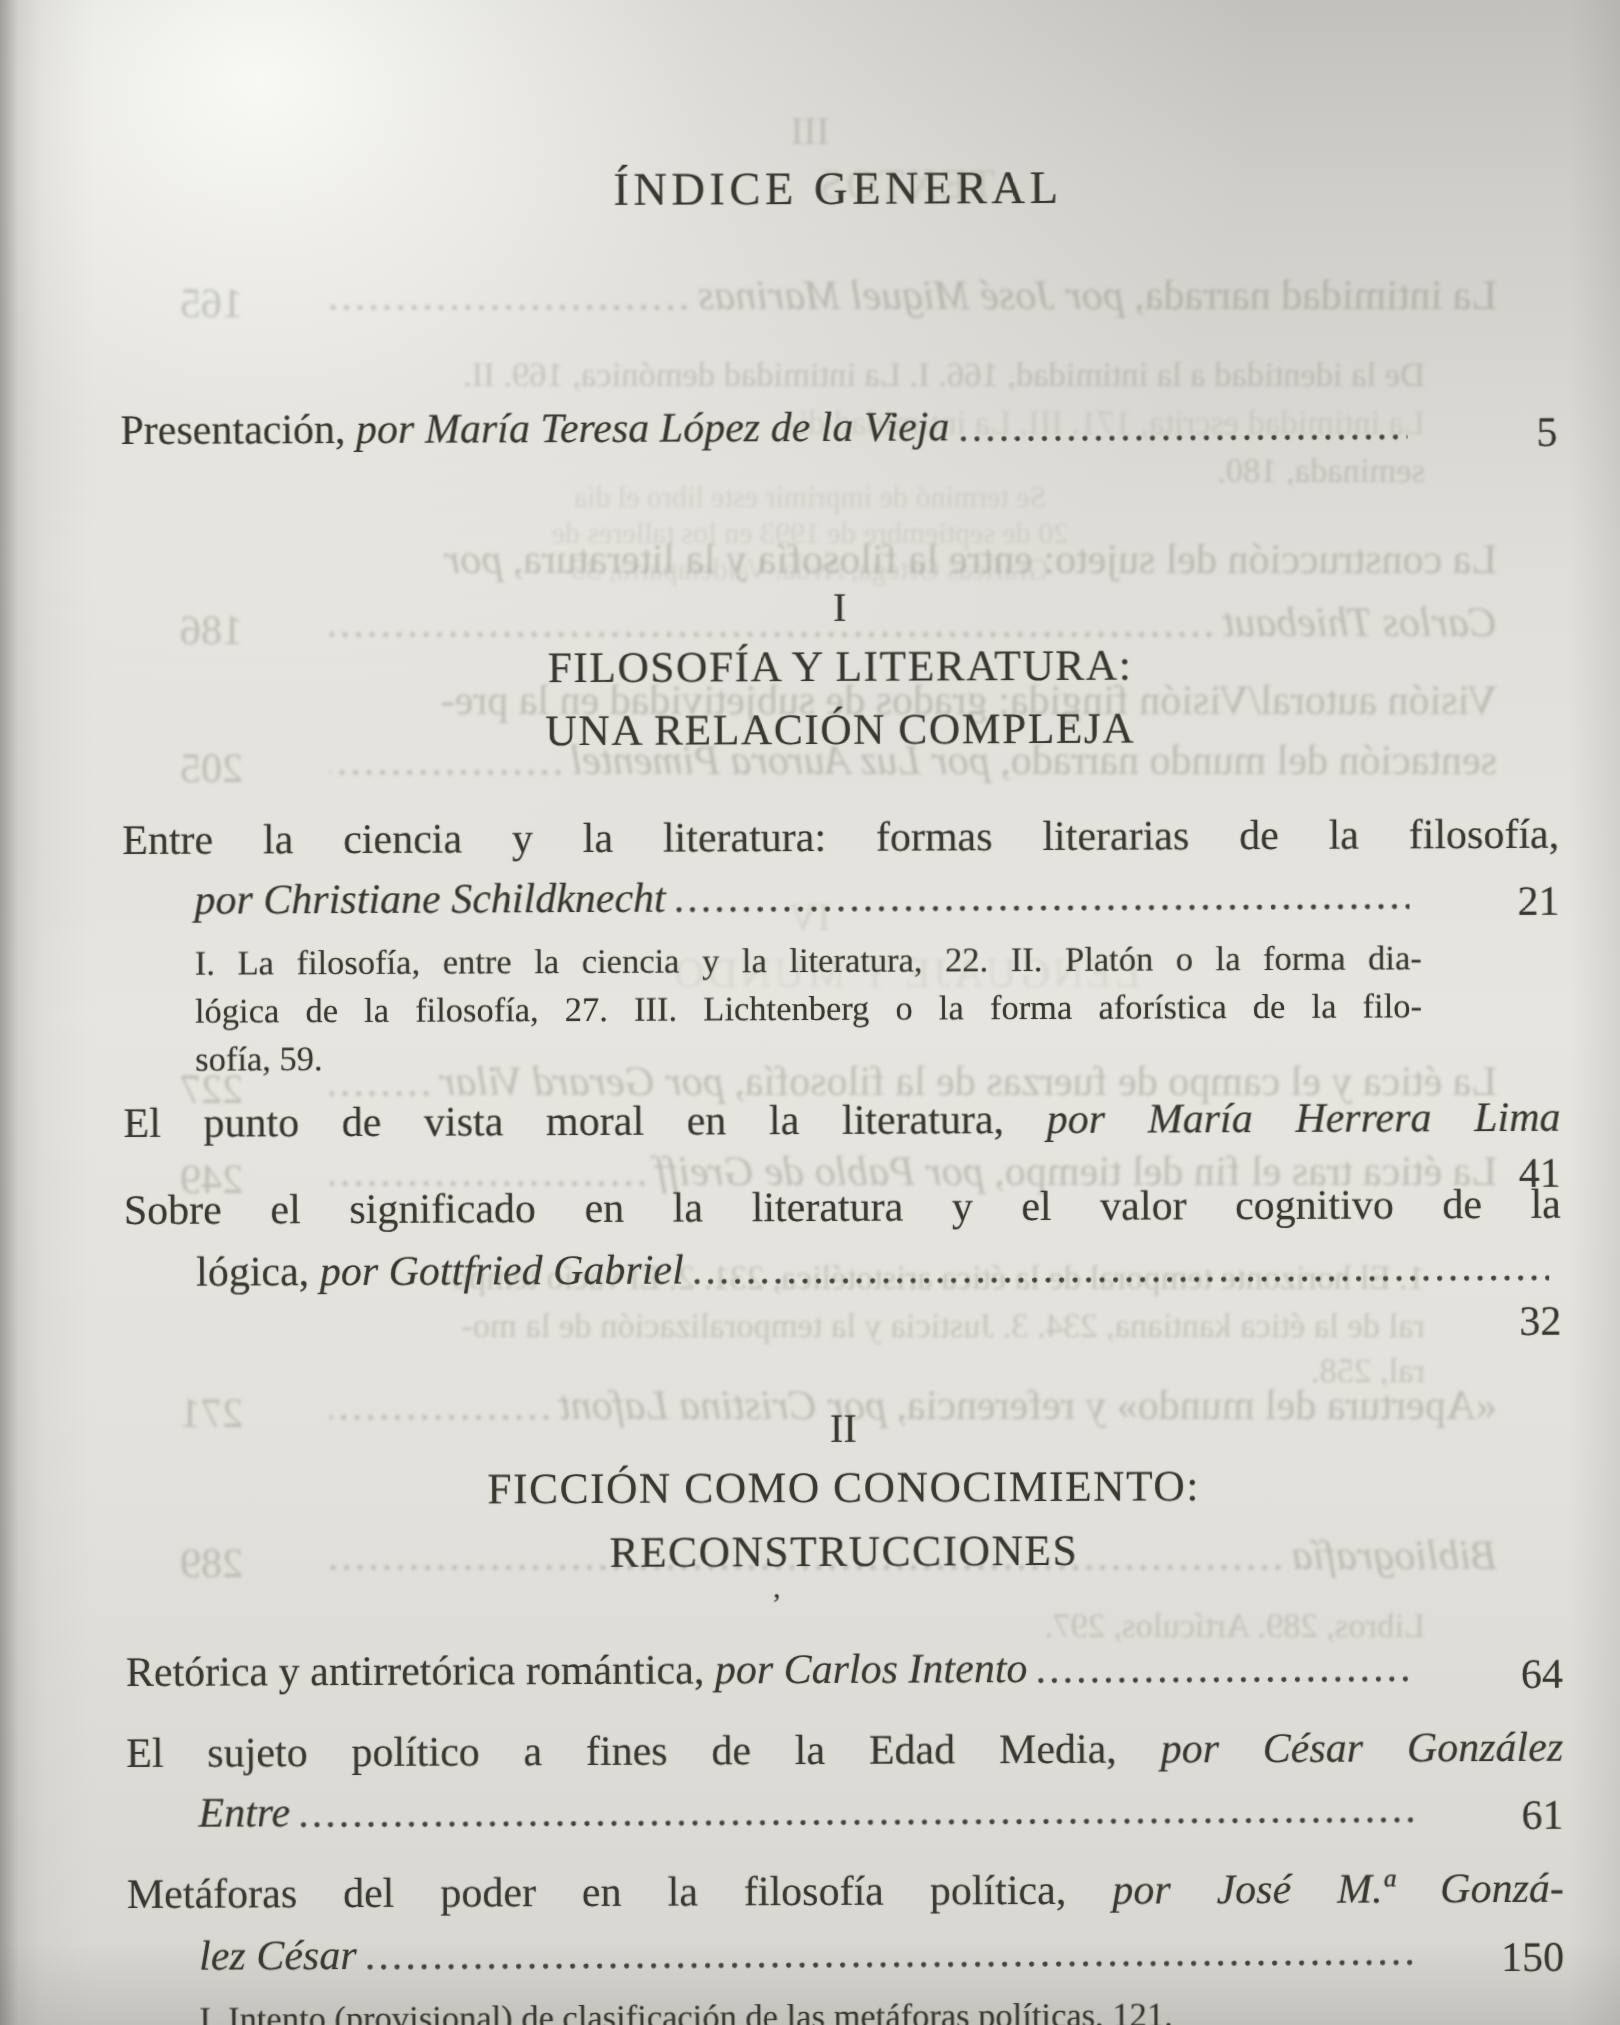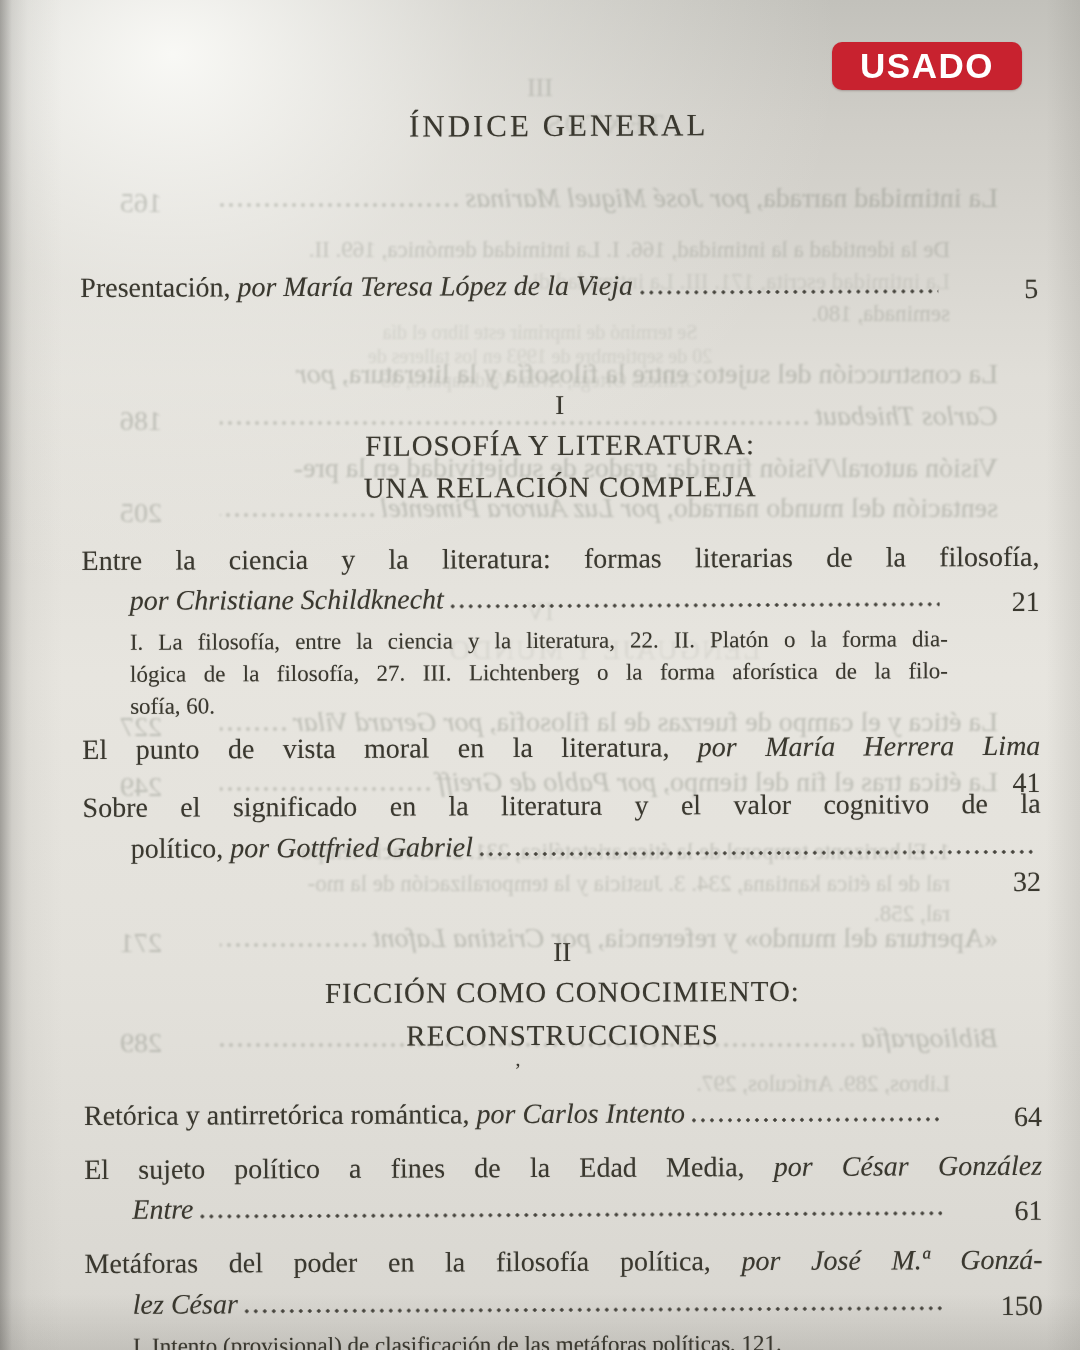--- a/index.html
+++ b/index.html
@@ -169,29 +169,29 @@
         <div class="line sec-title"><span class="txt"><span>FILOSOFÍA Y LITERATURA:</span></span></div>
         <div class="line sec-title"><span class="txt"><span>UNA RELACIÓN COMPLEJA</span></span></div>
         <div class="line entry fill"><span class="txt"><span>Entre la ciencia y la literatura: formas literarias de la filosofía,</span></span></div>
         <div class="line cont row">
           <span class="txt"><span class="it">por Christiane Schildknecht</span></span>
           <span class="dots"></span>
           <span class="num">21</span>
         </div>
         <div class="line annot fill"><span class="txt"><span>I. La filosofía, entre la ciencia y la literatura, 22.  II. Platón o la forma dia-</span></span></div>
         <div class="line annot-cont fill"><span class="txt"><span>lógica de la filosofía, 27.  III. Lichtenberg o la forma aforística de la filo-</span></span></div>
-        <div class="line annot-cont"><span class="txt"><span>sofía, 60.</span></span></div>
+        <div class="line annot-cont"><span class="txt"><span>sofía, 59.</span></span></div>
         <div class="line entry fill"><span class="txt"><span>El punto de vista moral en la literatura, </span><span class="it">por María Herrera Lima</span></span></div>
         <div class="line numline">
           <span class="spacer"></span>
           <span class="num">41</span>
         </div>
         <div class="line entry fill"><span class="txt"><span>Sobre el significado en la literatura y el valor cognitivo de la</span></span></div>
         <div class="line cont row">
-          <span class="txt"><span>político, </span><span class="it">por Gottfried Gabriel</span></span>
+          <span class="txt"><span>lógica, </span><span class="it">por Gottfried Gabriel</span></span>
           <span class="dots"></span>
         </div>
         <div class="line numline">
           <span class="spacer"></span>
           <span class="num">32</span>
         </div>
         <div class="line sec-num"><span class="txt"><span>II</span></span></div>
         <div class="line sec-title"><span class="txt"><span>FICCIÓN COMO CONOCIMIENTO:</span></span></div>
         <div class="line sec-title"><span class="txt"><span>RECONSTRUCCIONES</span></span></div>
         <div class="line mark"><span class="txt"><span>’</span></span></div>
@@ -209,15 +209,14 @@
         <div class="line entry fill"><span class="txt"><span>Metáforas del poder en la filosofía política, </span><span class="it">por José M.ª Gonzá-</span></span></div>
         <div class="line cont row">
           <span class="txt"><span class="it">lez César</span></span>
           <span class="dots"></span>
           <span class="num">150</span>
         </div>
         <div class="line annot"><span class="txt"><span>I. Intento (provisional) de clasificación de las metáforas políticas, 121.</span></span></div>
       </div>
   </div>
 
-  <div class="badge" style="background: rgb(200, 34, 47); color: rgb(255, 255, 255);">USADO</div>
 
 </div>
 
 </body></html>

